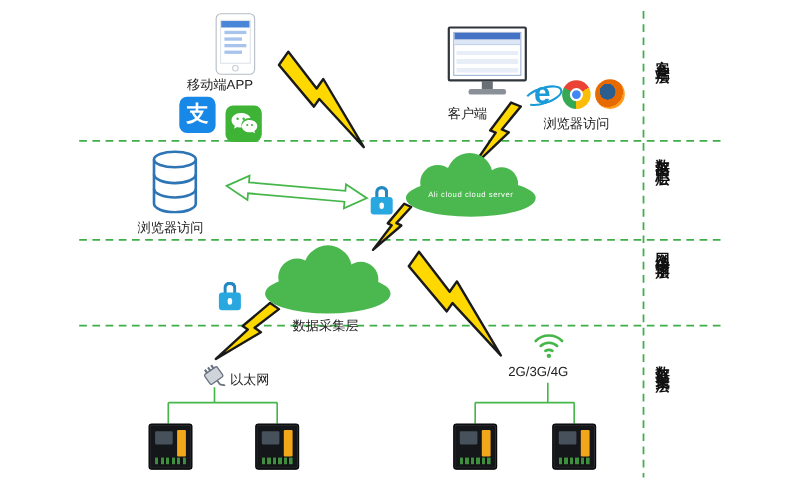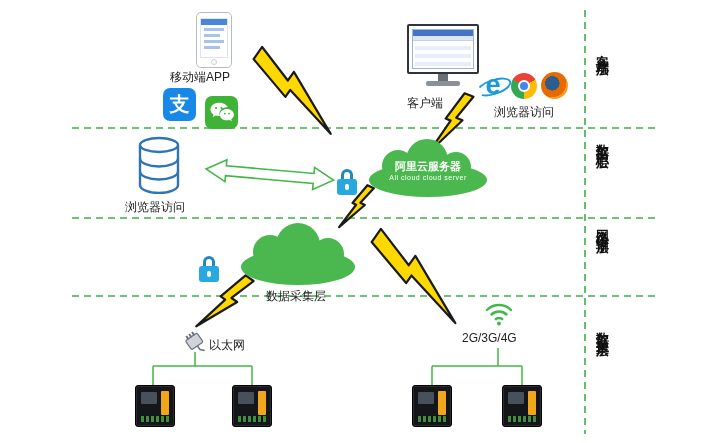--- a/index.html
+++ b/index.html
@@ -203,21 +203,20 @@
 
   <div class="cloud cloud-ali">
     <svg viewBox="0 0 128 64" width="128" height="64">
       <g fill="#4ab84e">
         <ellipse cx="64" cy="45" rx="59" ry="17"></ellipse>
         <circle cx="34" cy="31" r="16"></circle>
         <circle cx="63" cy="25" r="21"></circle>
         <circle cx="92" cy="32" r="15"></circle>
       </g>
     </svg>
-    <div class="cloud-line1">阿里云服务器</div>
     <div class="cloud-line2">Ali cloud  cloud server</div>
   </div>
 
   <div class="cloud cloud-internet">
     <svg viewBox="0 0 124 70" width="124" height="70">
       <g fill="#4ab84e">
         <ellipse cx="62" cy="48" rx="57" ry="18"></ellipse>
         <circle cx="34" cy="33" r="17"></circle>
         <circle cx="62" cy="26" r="22"></circle>
         <circle cx="92" cy="35" r="16"></circle>

